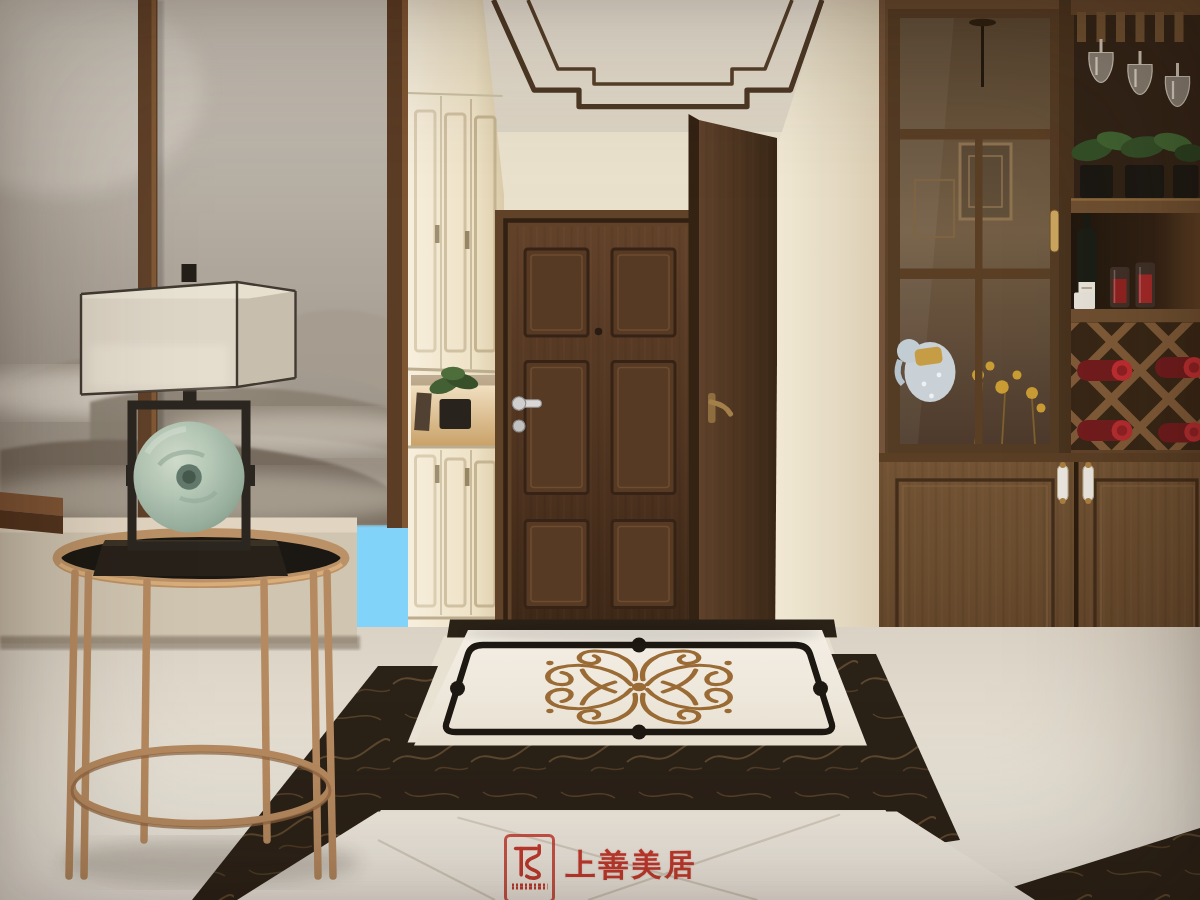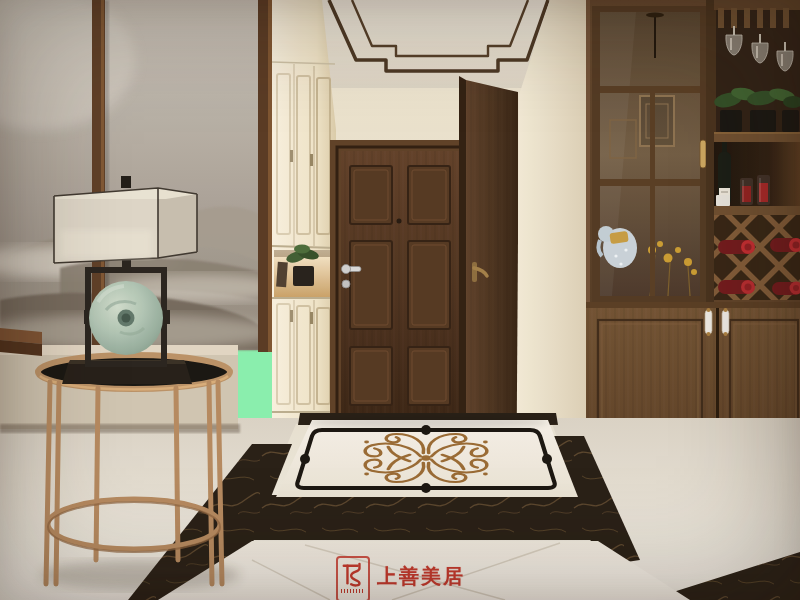--- a/index.html
+++ b/index.html
@@ -1,17 +1,17 @@
 <!DOCTYPE html>
 <html><head>
 <meta charset="utf-8">
 <title>Entry Hallway Interior Rendering</title>
 <style>
   html,body{margin:0;padding:0;background:#111;}
-  #stage{position:relative;width:800px;height:600px;overflow:hidden;background:#86efac;
+  #stage{position:relative;width:800px;height:600px;overflow:hidden;background:#7dd3fc;
          font-family:"Liberation Sans",sans-serif;}
   #stage svg.scene{position:absolute;left:0;top:0;}
   .vg{position:absolute;inset:0;pointer-events:none;
       box-shadow:inset 0 0 120px rgba(35,22,10,.38), inset 0 0 30px rgba(35,22,10,.10);}
   .wm{position:absolute;left:336px;top:556px;display:flex;align-items:flex-start;gap:7px;
       color:#c63a2e;}
   .wm-badge{width:34px;height:46px;border:2px solid rgba(198,58,46,.85);border-radius:4px;
       display:flex;flex-direction:column;align-items:center;padding-top:3px;box-sizing:border-box;}
   .wm-fine{width:24px;height:2px;margin-top:2px;
       background:repeating-linear-gradient(90deg,#c63a2e 0 1.5px,transparent 1.5px 3px);}

